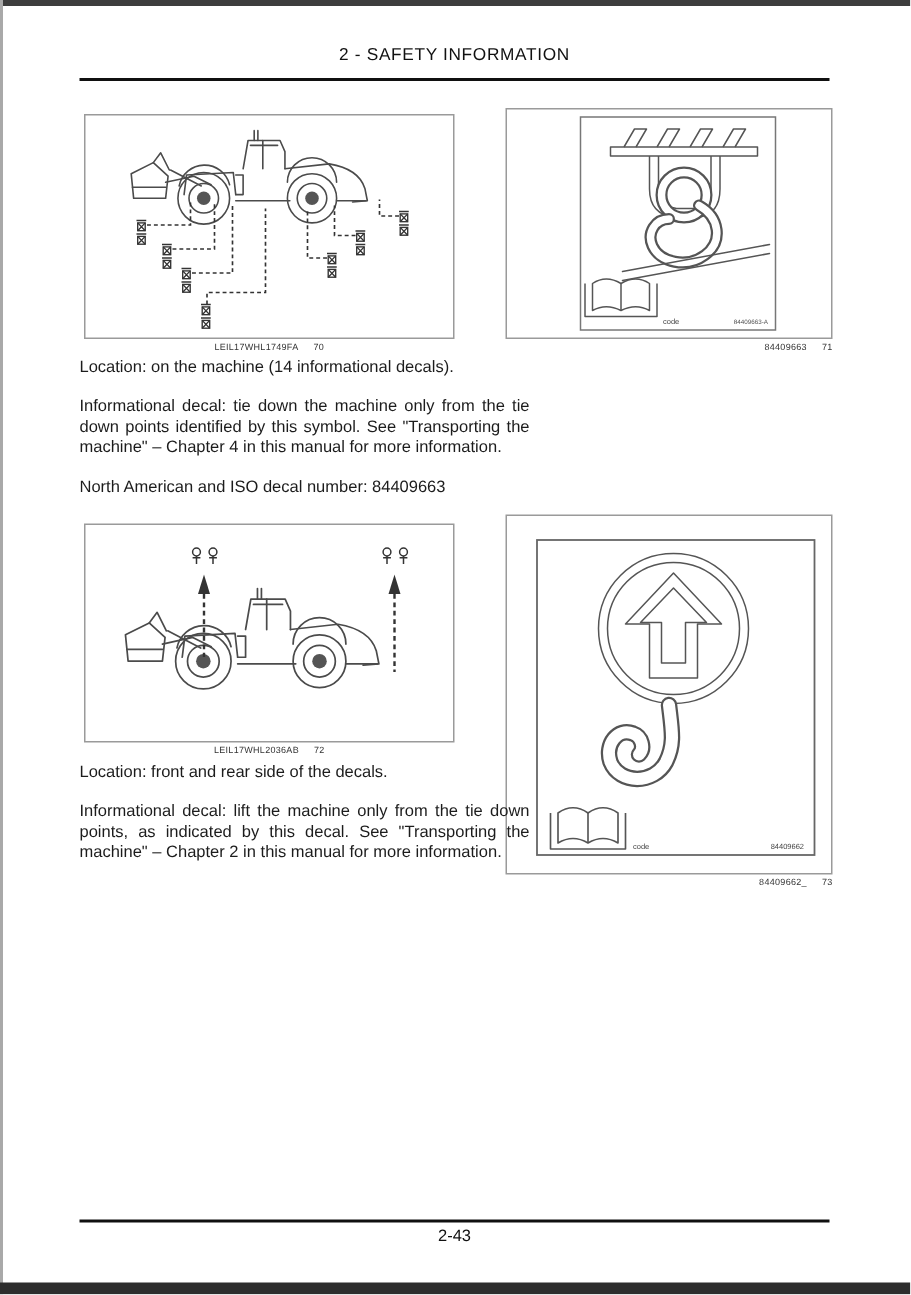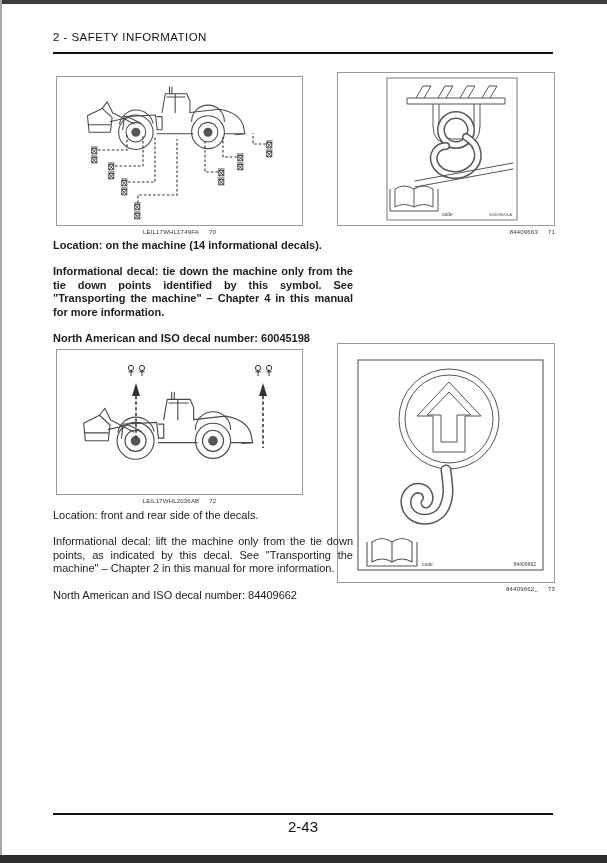--- a/index.html
+++ b/index.html
@@ -1,41 +1,41 @@
 <!DOCTYPE html>
 <html><head>
 <meta charset="utf-8">
 <style>
   html,body{margin:0;padding:0;background:#fff;}
   .page{position:relative;width:607px;height:863px;background:#ffffff;overflow:hidden;
         font-family:"Liberation Sans",sans-serif;color:#1c1c1c;}
   .topbar{position:absolute;left:0;top:0;width:607px;height:4px;background:#3d3d3d;}
   .leftedge{position:absolute;left:0;top:0;width:2px;height:863px;background:#a9a9a9;}
   .bottombar{position:absolute;left:0;top:855px;width:607px;height:8px;background:#2d2d2d;}
-  .header-title{position:absolute;top:31px;left:53px;width:500px;
+  .header-title{position:absolute;top:31px;left:53px;width:500px;text-align:center;
         font-size:11.5px;letter-spacing:.45px;color:#111;}
   .header-rule{position:absolute;top:52px;left:53px;width:500px;height:2px;background:#101010;}
   .figwrap{position:absolute;}
   #fig70{left:56px;top:76px;width:247px;}
   #fig71{left:337px;top:72px;width:218px;}
   #fig72{left:56px;top:349px;width:247px;}
   #fig73{left:337px;top:343px;width:218px;}
   .figbox{border:1px solid #9a9a9a;background:#fff;line-height:0;}
   .figcap{font-size:6px;line-height:8px;color:#333;margin-top:2px;letter-spacing:.2px;}
   .cap-center{text-align:center;}
   .cap-right{text-align:right;}
   .capnum{margin-left:10px;}
   .textblock{position:absolute;left:53px;width:300px;font-size:11px;line-height:13.4px;color:#1c1c1c;}
-  #sec1{top:239px;font-weight:bold;}
+  #sec1{top:239px;}
   #sec2{top:509px;}
   .loc{margin:0 0 13px 0;}
   .para{margin:0 0 13px 0;text-align:justify;}
   .decalnum{margin:0;}
   .footer-rule{position:absolute;top:813px;left:53px;width:500px;height:1.5px;background:#101010;}
-  .footer-num{position:absolute;top:818px;left:53px;width:500px;text-align:center;font-size:15px;color:#111;}
+  .footer-num{position:absolute;top:818px;left:53px;width:500px;text-align:center;font-size:11px;color:#111;}
   svg{display:block;}
   .decaltext{font-size:5px;fill:#444;font-family:"Liberation Sans",sans-serif;}
   .decaltext-sm{font-size:4.2px;fill:#555;font-family:"Liberation Sans",sans-serif;}
 </style>
 </head>
 <body>
 
 <div class="page">
   <div class="topbar"></div>
   <div class="leftedge"></div>
@@ -149,21 +149,21 @@
       </svg>
     </div>
     <div class="figcap cap-right">
       <span>84409663</span><span class="capnum">71</span>
     </div>
   </div>
 
   <div class="textblock" id="sec1">
     <p class="loc">Location: on the machine (14 informational decals).</p>
     <p class="para">Informational decal: tie down the machine only from the tie down points identified by this symbol. See "Transporting the machine" – Chapter 4 in this manual for more information.</p>
-    <p class="decalnum">North American and ISO decal number: 60045198</p>
+    <p class="decalnum">North American and ISO decal number: 84409663</p>
   </div>
 
   <div class="figwrap" id="fig72">
     <div class="figbox">
       <svg width="245" height="144" viewBox="0 0 245 144">
         <g>
           <use href="#loader" transform="translate(24,38) scale(0.88)"></use>
         </g>
         <g stroke="#333" fill="none" stroke-width="1.6">
           <path d="M79 46 V88" stroke-dasharray="3.2 2.4"></path>
@@ -208,19 +208,18 @@
       </svg>
     </div>
     <div class="figcap cap-right">
       <span>84409662_</span><span class="capnum">73</span>
     </div>
   </div>
 
   <div class="textblock" id="sec2">
     <p class="loc">Location: front and rear side of the decals.</p>
     <p class="para">Informational decal: lift the machine only from the tie down points, as indicated by this decal. See "Transporting the machine" – Chapter 2 in this manual for more information.</p>
-    <p class="decalnum">North American and ISO decal number: 84409662</p>
   </div>
 
   <div class="footer-rule"></div>
   <div class="footer-num">2-43</div>
   <div class="bottombar"></div>
 </div>
 
 </body></html>

